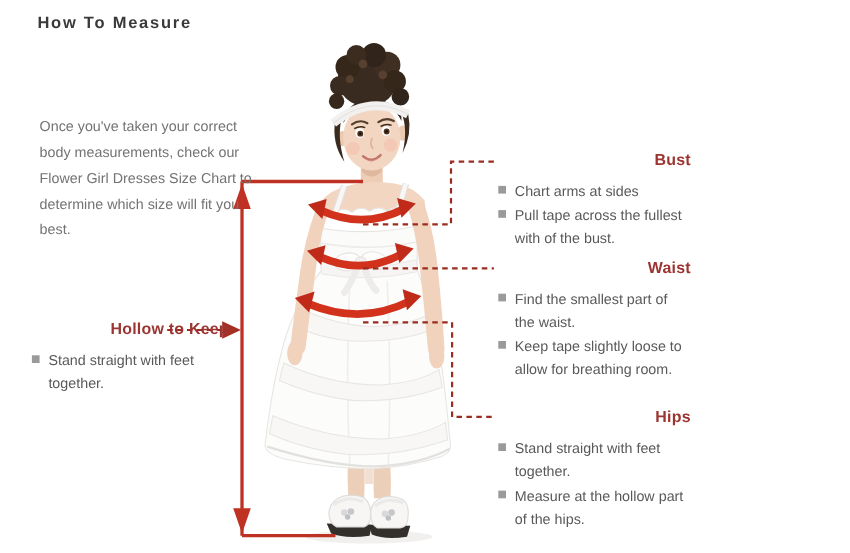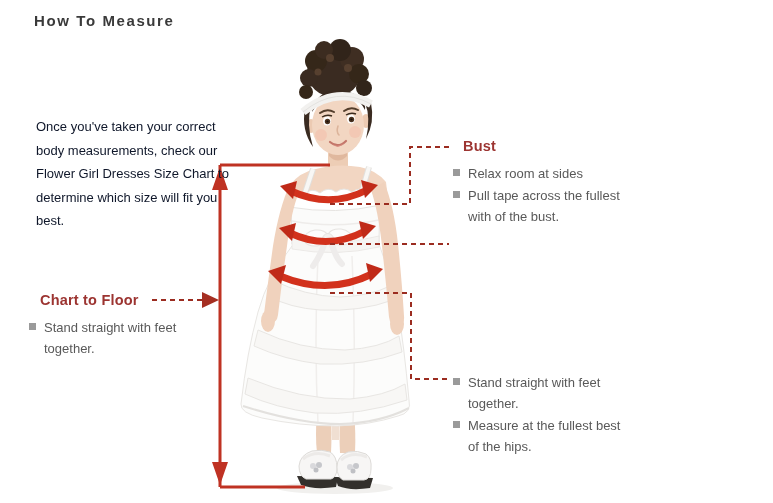--- a/index.html
+++ b/index.html
@@ -7,27 +7,27 @@
     width:773px;height:503px;position:relative;background:#ffffff;
     font-family:"Liberation Sans", sans-serif;overflow:hidden;
   }
   #stage{position:absolute;left:0;top:0;width:773px;height:503px;padding-left:18px;}
   #figure-svg{position:absolute;left:0;top:0;}
   .page-title{
     position:absolute;left:34px;top:12px;margin:0;
     font-size:15px;font-weight:bold;letter-spacing:1.6px;color:#3a3a3a;
   }
   .intro{
-    position:absolute;left:36px;top:102px;width:196px;
-    font-size:13px;line-height:23.5px;color:#0f172a;
+    position:absolute;left:36px;top:90px;width:196px;
+    font-size:13px;line-height:23.5px;color:#737373;
   }
   .info{position:absolute;}
   .sec-title{
     font-size:14.5px;font-weight:bold;color:#9c3431;
-    margin:0 0 8px 11px;line-height:17px;letter-spacing:0.2px;
+    margin:0 0 8px 11px;line-height:17px;letter-spacing:0.2px;text-align:right;
   }
   .blist{list-style:none;margin:0;padding:0;}
   .blist li{
     position:relative;padding-left:16px;margin:0 0 1px 0;
     font-size:13px;line-height:21px;color:#595959;
   }
   .sq{
     position:absolute;left:1px;top:6px;width:7px;height:7px;
     background:#9a9a9a;display:block;
   }
@@ -186,35 +186,43 @@
       <path d="M330,244 L449,244"></path>
       <path d="M330,293 L411,293 L411,379 L449,379"></path>
     </g>
   </svg>
 
   <h1 class="page-title">How To Measure</h1>
 
   <p class="intro">Once you've taken your correct body measurements, check our Flower Girl Dresses Size Chart to determine which size will fit you best.</p>
 
   <section class="info" style="left:28px;top:292px;width:180px">
-    <h3 class="sec-title" style="margin-left:12px">Chart to Floor</h3>
+    <h3 class="sec-title" style="margin-left:12px">Hollow to Keep</h3>
     <ul class="blist">
       <li><span class="sq"></span><span>Stand straight with feet together.</span></li>
     </ul>
   </section>
 
   <section class="info" style="left:452px;top:138px;width:176px">
     <h3 class="sec-title">Bust</h3>
     <ul class="blist">
-      <li><span class="sq"></span><span>Relax room at sides</span></li>
+      <li><span class="sq"></span><span>Chart arms at sides</span></li>
       <li><span class="sq"></span><span>Pull tape across the fullest with of the bust.</span></li>
     </ul>
   </section>
 
+  <section class="info" style="left:452px;top:236px;width:176px">
+    <h3 class="sec-title">Waist</h3>
+    <ul class="blist">
+      <li><span class="sq"></span><span>Find the smallest part of the waist.</span></li>
+      <li><span class="sq"></span><span>Keep tape slightly loose to allow for breathing room.</span></li>
+    </ul>
+  </section>
 
   <section class="info" style="left:452px;top:372px;width:176px">
+    <h3 class="sec-title">Hips</h3>
     <ul class="blist">
       <li><span class="sq"></span><span>Stand straight with feet together.</span></li>
-      <li><span class="sq"></span><span>Measure at the fullest best of the hips.</span></li>
+      <li><span class="sq"></span><span>Measure at the hollow part of the hips.</span></li>
     </ul>
   </section>
 
 </div>
 
 </body></html>

